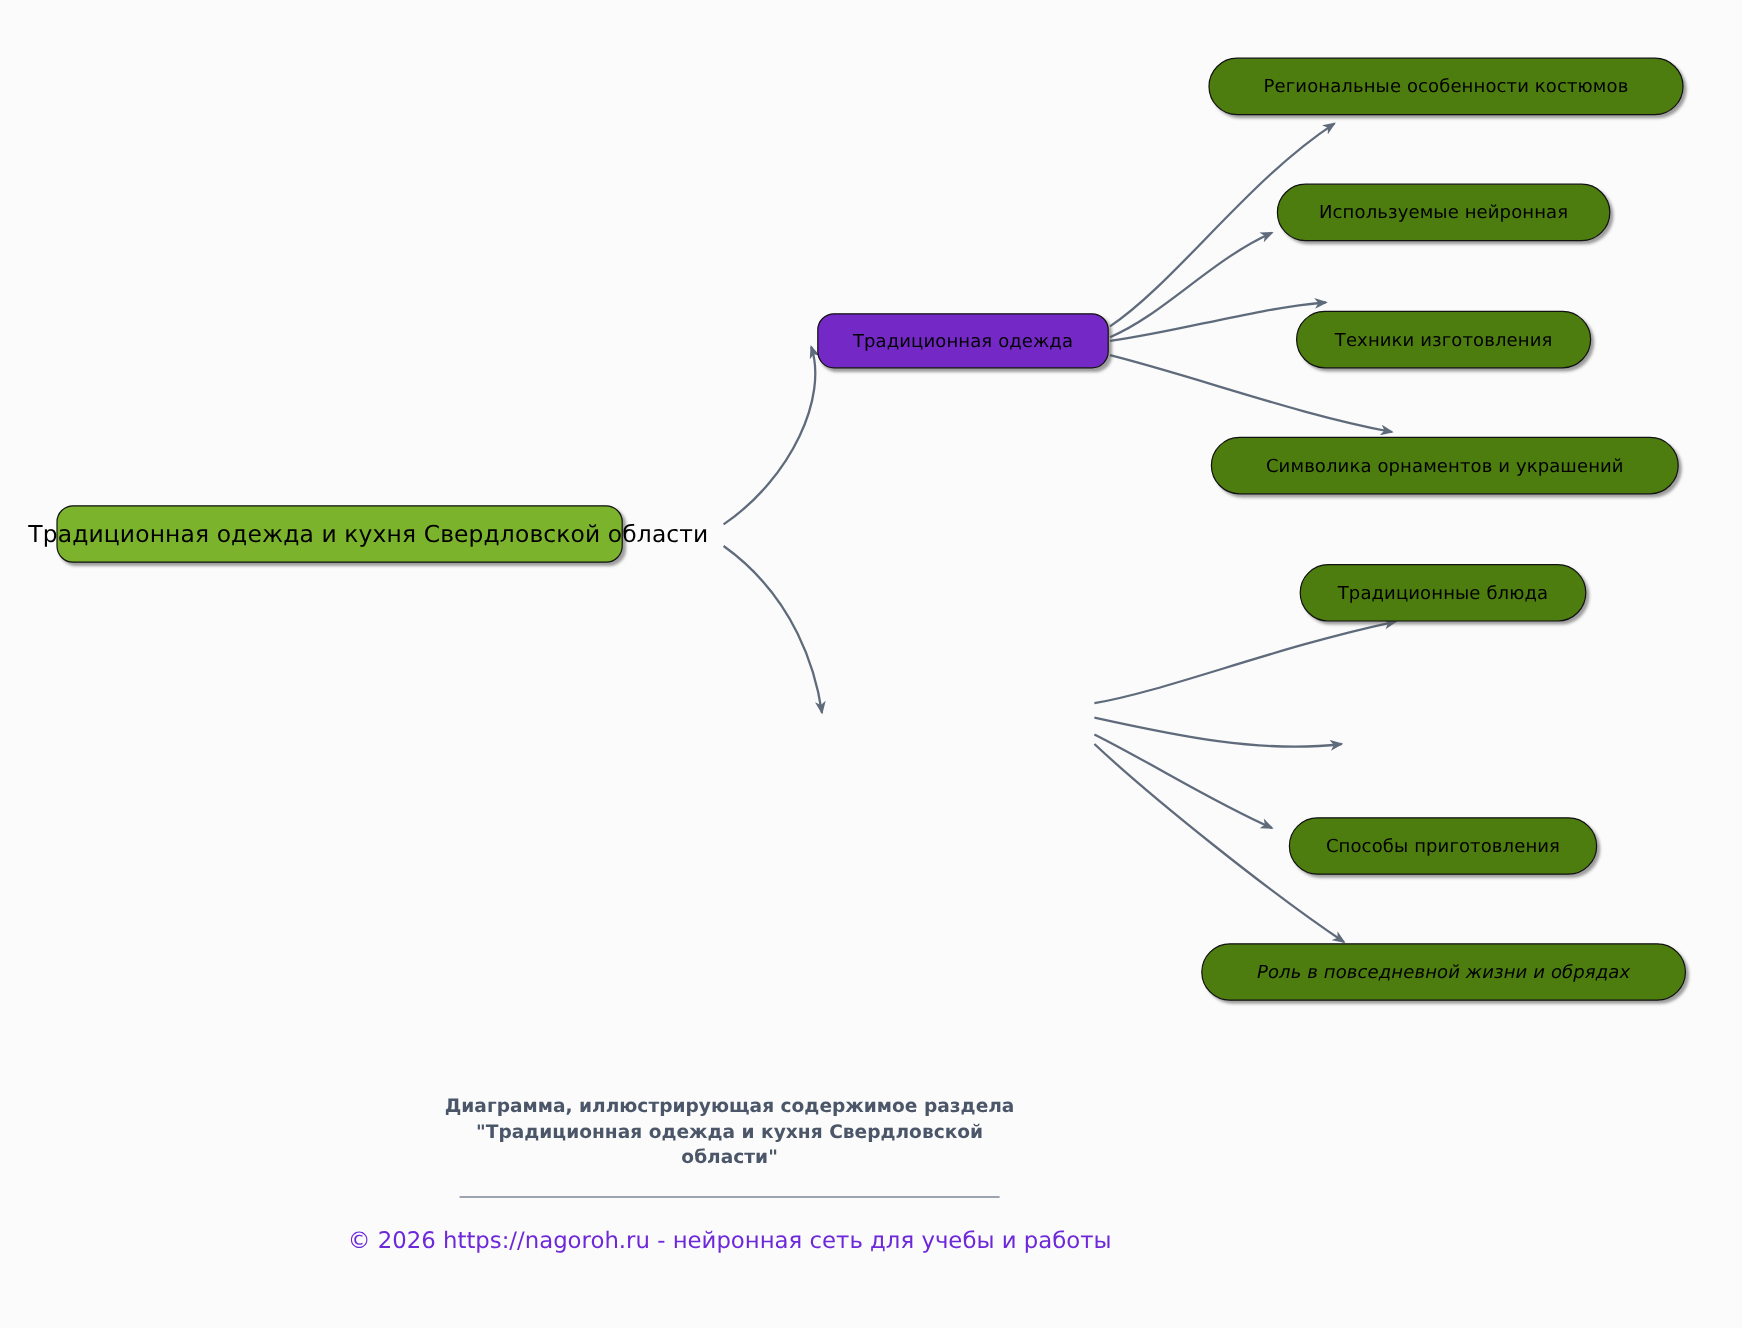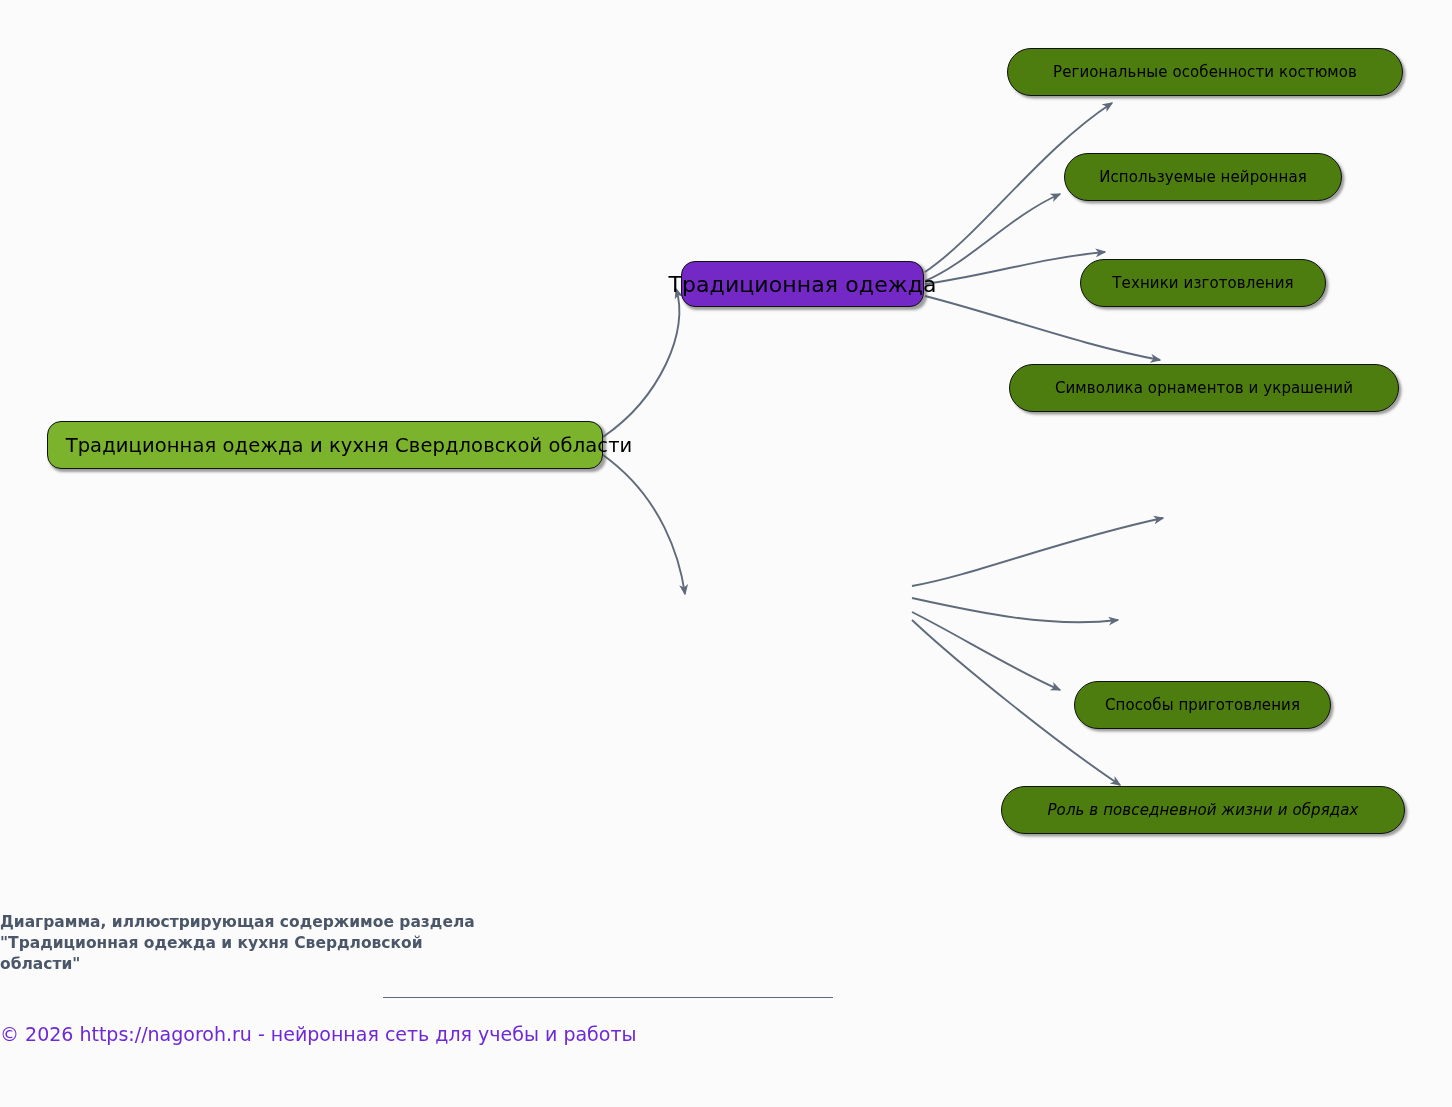--- a/index.html
+++ b/index.html
@@ -54,31 +54,31 @@
     border-color: #111111;
     border-radius: 14px;
     font-size: 19.5px;
   }
 
   .node.branch {
     background: #7429c6;
     border-color: #111111;
     border-radius: 14px;
     color: #000000;
-    font-size: 22px;
+    font-size: 15px;
     align-items: center;
   }
 
   
   #caption {
     position: absolute;
     left: 0;
     top: 912px;
     width: 1216px;
-    text-align: left;
+    text-align: center;
   }
   #caption .title-line {
     color: #4b5768;
     font-weight: bold;
     font-size: 15.5px;
     line-height: 21px;
     font-family: "DejaVu Sans", "Liberation Sans", sans-serif;
   }
   #caption .rule {
     width: 450px;
@@ -111,40 +111,43 @@
         <path d="M 925 281 C 970 262 1010 216 1060 194"></path>
         <path d="M 925 284 C 985 276 1040 258 1105 252"></path>
         <path d="M 925 296 C 1000 315 1080 345 1160 360"></path>
         <path d="M 912 586 C 975 575 1060 540 1163 518"></path>
         <path d="M 912 598 C 980 613 1050 628 1118 620"></path>
         <path d="M 912 612 C 960 636 1010 668 1060 690"></path>
         <path d="M 912 620 C 960 665 1060 745 1120 785"></path>
       </g>
   </svg>
 
-  <div class="node root" style="left: 47px; top: 421px; width: 556px; height: 48px; padding-left: 48px;">
+  <div class="node root" style="left: 47px; top: 421px; width: 472px; height: 48px; padding-left: 48px;">
     <span>Традиционная одежда и кухня Свердловской области</span>
   </div>
 
   <div class="node branch" style="left: 681px; top: 261px; width: 243px; height: 46px;">
     <span>Традиционная одежда</span>
   </div>
   <div class="node leaf" style="left: 1007px; top: 48px; width: 396px; height: 48px;">
     <span>Региональные особенности костюмов</span>
   </div>
   <div class="node leaf" style="left: 1064px; top: 153px; width: 278px; height: 48px;">
     <span>Используемые нейронная</span>
   </div>
   <div class="node leaf" style="left: 1080px; top: 259px; width: 246px; height: 48px; align-items: center;">
     <span>Техники изготовления</span>
   </div>
   <div class="node leaf" style="left: 1009px; top: 364px; width: 390px; height: 48px;">
     <span>Символика орнаментов и украшений</span>
   </div>
 
+  <div class="node leaf" style="left: 1083px; top: 470px; width: 239px; height: 48px;">
+    <span>Традиционные блюда</span>
+  </div>
   <div class="node leaf" style="left: 1074px; top: 681px; width: 257px; height: 48px;">
     <span>Способы приготовления</span>
   </div>
   <div class="node leaf" style="left: 1001px; top: 786px; width: 404px; height: 48px; font-style: italic;">
     <span>Роль в повседневной жизни и обрядах</span>
   </div>
 
   <div id="caption">
     <div class="title-line">Диаграмма, иллюстрирующая содержимое раздела</div>
     <div class="title-line">"Традиционная одежда и кухня Свердловской</div>

